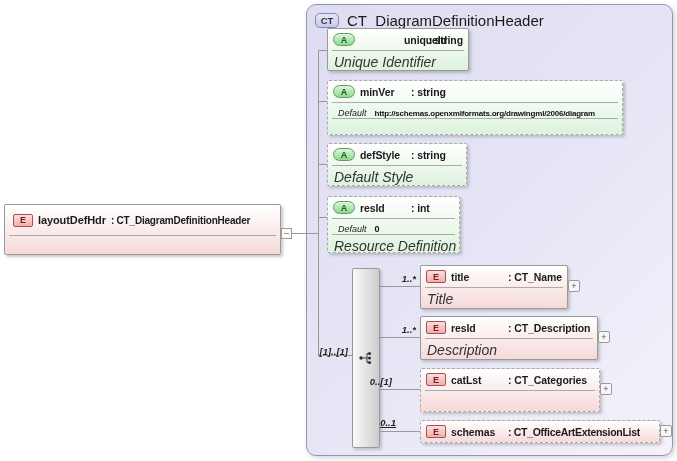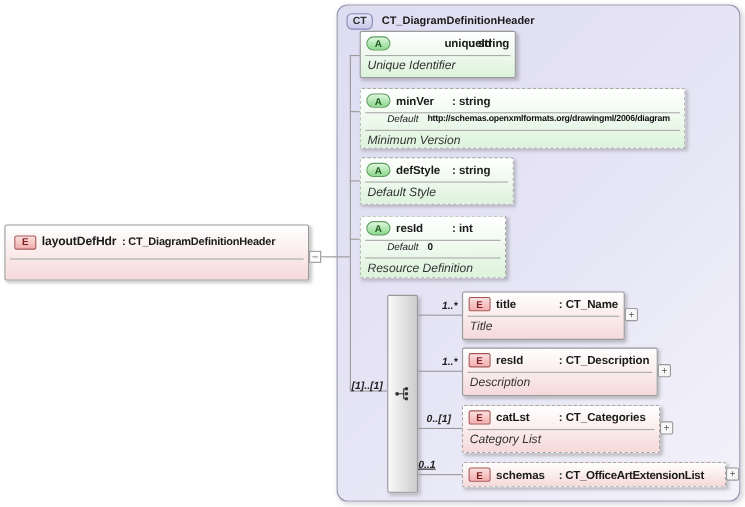--- a/index.html
+++ b/index.html
@@ -26,26 +26,26 @@
     display: flex; align-items: center;
     height: 21px; padding: 0 5px; gap: 5px;
     white-space: nowrap; overflow: hidden;
   }
   .tname, .ttype {
     font-size: 10.5px; font-weight: bold; color: #1a1a1a;
     letter-spacing: -0.1px;
   }
   .sep { border-top: 1px solid #aaa; margin: 0 4px; }
   .arow {
-    font-style: italic; font-size: 11px; color: #333;
+    font-style: italic; font-size: 14px; color: #333;
     padding: 3px 6px 0 6px; white-space: nowrap; overflow: hidden;
   }
   .drow {
-    display: flex; align-items: flex-start; height: 15px;
-    padding: 0 24px; gap: 8px; white-space: nowrap;
+    display: flex; align-items: flex-end; height: 15px;
+    padding: 0 10px; gap: 8px; white-space: nowrap;
   }
   .dlabel { font-style: italic; font-size: 9px; color: #222; }
   .dvalue { font-size: 8px; font-weight: bold; color: #111; letter-spacing: -0.2px; }
 
   
   .badge {
     display: inline-flex; align-items: center; justify-content: center;
     font-weight: bold; flex: 0 0 auto;
   }
   .badge-e {
@@ -68,21 +68,21 @@
   .ct-container {
     position: absolute; left: 306px; top: 4px; width: 367px; height: 452px;
     background: linear-gradient(135deg, #dedcf1 0%, #e7e6f6 55%, #f3f2fa 100%);
     border: 1px solid #9595ad; border-radius: 10px;
     box-shadow: 2px 2px 5px rgba(80,80,110,0.25);
   }
   .ct-header {
     position: absolute; left: 8px; top: 7px;
     display: flex; align-items: center; gap: 8px;
   }
-  .ct-title { font-size: 10px; font-weight: bold; color: #1a1a1a; }
+  .ct-title { font-size: 15px; font-weight: normal; color: #1a1a1a; }
 
   
   .hline { position: absolute; height: 1px; background: #999; }
   .vline { position: absolute; width: 1px; background: #999; }
 
   
   .handle {
     position: absolute; width: 11px; height: 11px;
     border: 1px solid #999; background: #fcfcfc;
     display: flex; align-items: center; justify-content: center;
@@ -153,21 +153,20 @@
     <span class="badge badge-a">A</span>
     <span class="tname" style="min-width:46px;">minVer</span>
     <span class="ttype">: string</span>
   </div>
   <div class="sep"></div>
   <div class="drow">
     <span class="dlabel">Default</span>
     <span class="dvalue">http://schemas.openxmlformats.org/drawingml/2006/diagram</span>
   </div>
   <div class="sep"></div>
-  <div class="arow">Minimum Version</div>
 </div>
 
 <div class="node attr-box dashed" style="left:327px; top:143px; width:140px; height:43px;">
   <div class="trow">
     <span class="badge badge-a">A</span>
     <span class="tname" style="min-width:46px;">defStyle</span>
     <span class="ttype">: string</span>
   </div>
   <div class="sep"></div>
   <div class="arow">Default Style</div>
@@ -203,21 +202,21 @@
   </svg>
 </div>
 
 <div class="hline" style="left:380px; top:286px; width:40px;"></div>
 <div class="hline" style="left:380px; top:337px; width:40px;"></div>
 <div class="hline" style="left:380px; top:389px; width:40px;"></div>
 <div class="hline" style="left:380px; top:431px; width:40px;"></div>
 
 <div class="card" style="left:386px; top:273px; width:30px;">1..*</div>
 <div class="card" style="left:386px; top:324px; width:30px;">1..*</div>
-<div class="card" style="left:382px; top:376px; width:28px;">0..[1]</div>
+<div class="card" style="left:364px; top:376px; width:28px;">0..[1]</div>
 <div class="card" style="left:366px; top:417px; width:30px;text-decoration:underline;">0..1</div>
 
 <div class="node elem-box" style="left:420px; top:265px; width:148px; height:44px;">
   <div class="trow">
     <span class="badge badge-e">E</span>
     <span class="tname" style="min-width:52px;">title</span>
     <span class="ttype">: CT_Name</span>
   </div>
   <div class="sep"></div>
   <div class="arow">Title</div>
@@ -235,21 +234,20 @@
 </div>
 <div class="plusbox" style="left:598px; top:331px;">+</div>
 
 <div class="node elem-box dashed" style="left:420px; top:368px; width:180px; height:44px;">
   <div class="trow">
     <span class="badge badge-e">E</span>
     <span class="tname" style="min-width:52px;">catLst</span>
     <span class="ttype">: CT_Categories</span>
   </div>
   <div class="sep"></div>
-  <div class="arow">Category List</div>
 </div>
 <div class="plusbox" style="left:600px; top:383px;">+</div>
 
 <div class="node elem-box dashed" style="left:420px; top:420px; width:240px; height:23px;">
   <div class="trow">
     <span class="badge badge-e">E</span>
     <span class="tname" style="min-width:52px;">schemas</span>
     <span class="ttype" style="letter-spacing:-0.3px;">: CT_OfficeArtExtensionList</span>
   </div>
 </div>

